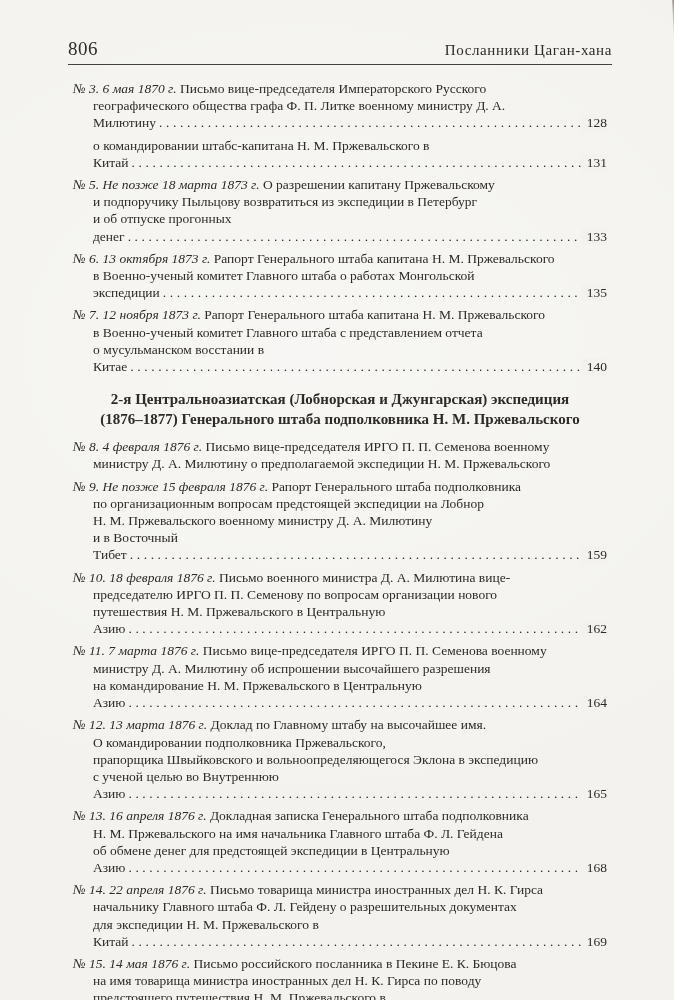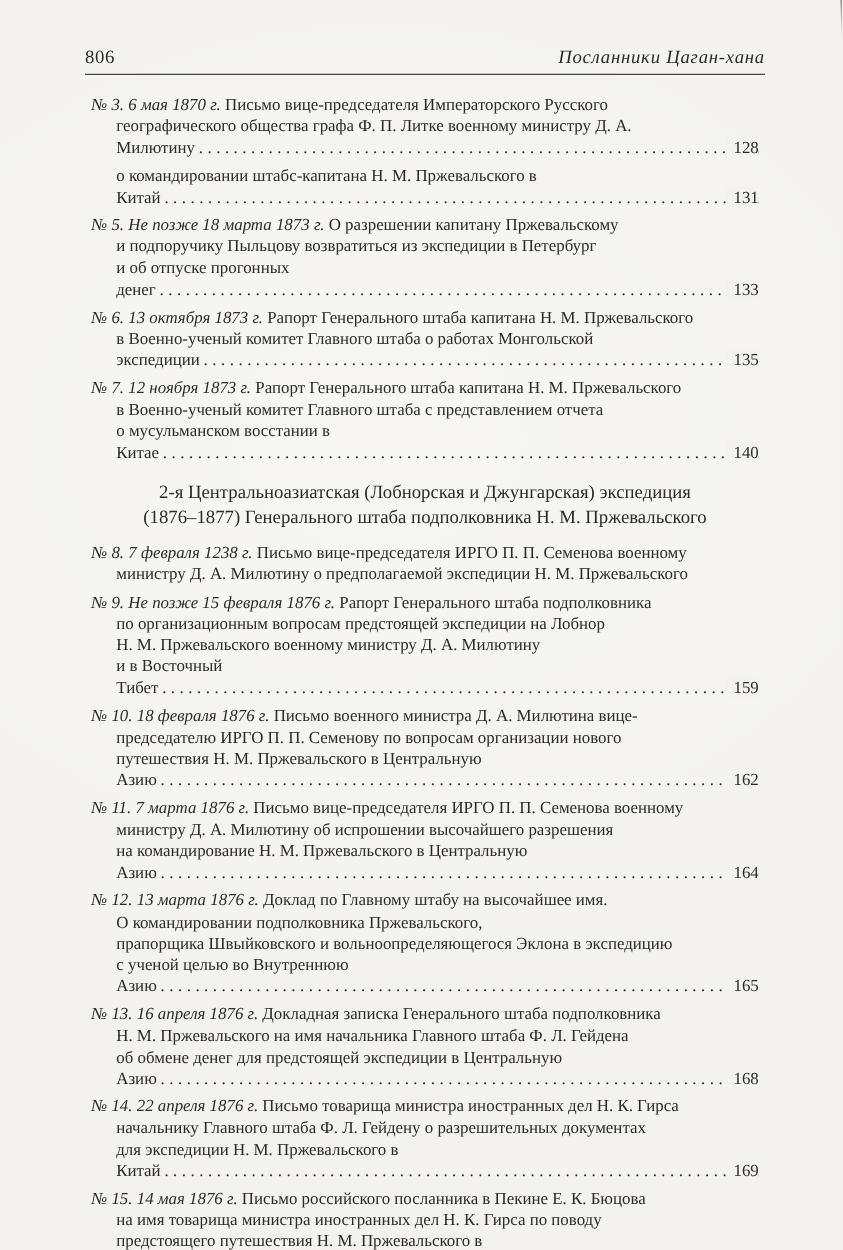--- a/index.html
+++ b/index.html
@@ -23,43 +23,43 @@
     clip-path:polygon(0 0,100% 0,100% 100%,70% 0);
   }
   .content {
     position:absolute; left:68px; top:38px; width:544px;
   }
   .hdr {
     display:flex; justify-content:space-between; align-items:baseline;
     border-bottom:1.6px solid #46433d;
     padding-bottom:4px;
   }
-  .hdr .pageno { font-size:15px; letter-spacing:.5px; }
-  .hdr .running { font-style:italic; font-size:15px; letter-spacing:.6px; }
+  .hdr .pageno { font-size:19px; letter-spacing:.5px; }
+  .hdr .running { font-size:15px; letter-spacing:.6px; }
   .toc { margin-top:15px; font-size:13.5px; line-height:17.2px; }
   .entry { margin:5px; }
   .tline { position:relative; }
   .tline.cont { padding-left:20px; }
   .date-label { font-style:italic; }
   .tline.last { overflow:hidden; }
   .ltext.with-dots::after {
     content:"..........................................................................................................................";
     white-space:nowrap;
     letter-spacing:3.6px;
     padding-left:3px;
   }
   .pagenum {
     position:absolute; right:0; bottom:0;
     background:#f3f2ee;
     padding-left:6px;
   }
   .sec-heading {
     margin:15px 0 9px;
     text-align:center;
-    font-weight:normal;
+    font-weight:bold;
     font-size:15px;
     line-height:19.5px;
   }
 </style>
 </head>
 <body style="background: rgb(243, 242, 238); color: rgb(46, 43, 39);">
 
 <div class="page">
   <div class="corner-shade"></div>
   <div class="content">
@@ -94,21 +94,21 @@
           </div>
         </div>
 
       <div class="sec-heading">
         <div>2-я Центральноазиатская (Лобнорская и Джунгарская) экспедиция</div>
         <div>(1876–1877) Генерального штаба подполковника Н. М. Пржевальского</div>
       </div>
 
       <div id="toc-part2">
           <div class="entry">
-            <div class="tline"><i class="date-label">№ 8. 7 февраля 1238 г. </i><span class="ltext">Письмо вице-председателя ИРГО П. П. Семенова военному</span></div>
+            <div class="tline"><i class="date-label">№ 8. 4 февраля 1876 г. </i><span class="ltext">Письмо вице-председателя ИРГО П. П. Семенова военному</span></div>
             <div class="tline cont"><span class="ltext">министру Д. А. Милютину о предполагаемой экспедиции Н. М. Пржевальского</span></div>
           </div>
           <div class="entry">
             <div class="tline"><i class="date-label">№ 9. Не позже 15 февраля 1876 г. </i><span class="ltext">Рапорт Генерального штаба подполковника</span></div>
             <div class="tline cont"><span class="ltext">по организационным вопросам предстоящей экспедиции на Лобнор</span></div>
             <div class="tline cont"><span class="ltext">Н. М. Пржевальского военному министру Д. А. Милютину</span></div>
             <div class="tline cont last"><span class="ltext with-dots">и в Восточный Тибет</span><span class="pagenum">159</span></div>
           </div>
           <div class="entry">
             <div class="tline"><i class="date-label">№ 10. 18 февраля 1876 г. </i><span class="ltext">Письмо военного министра Д. А. Милютина вице-</span></div>

